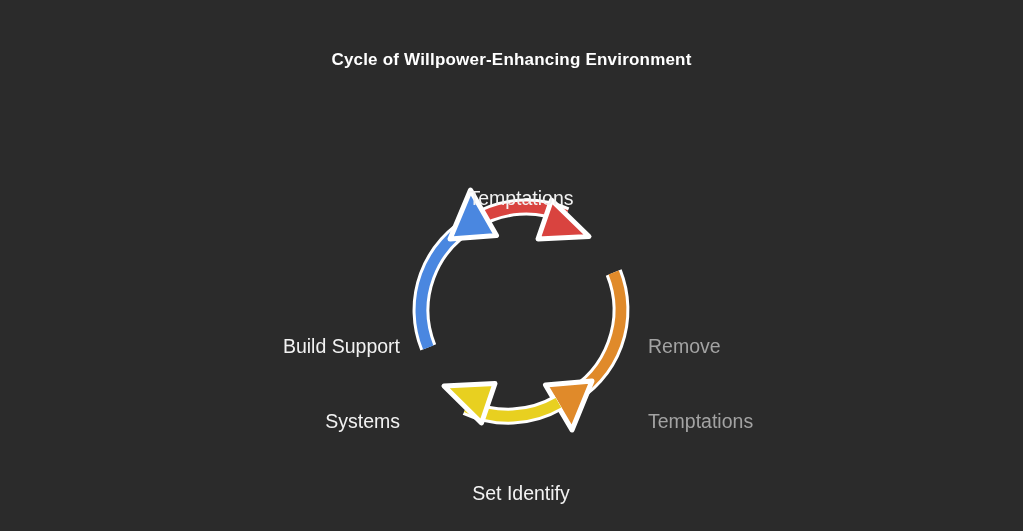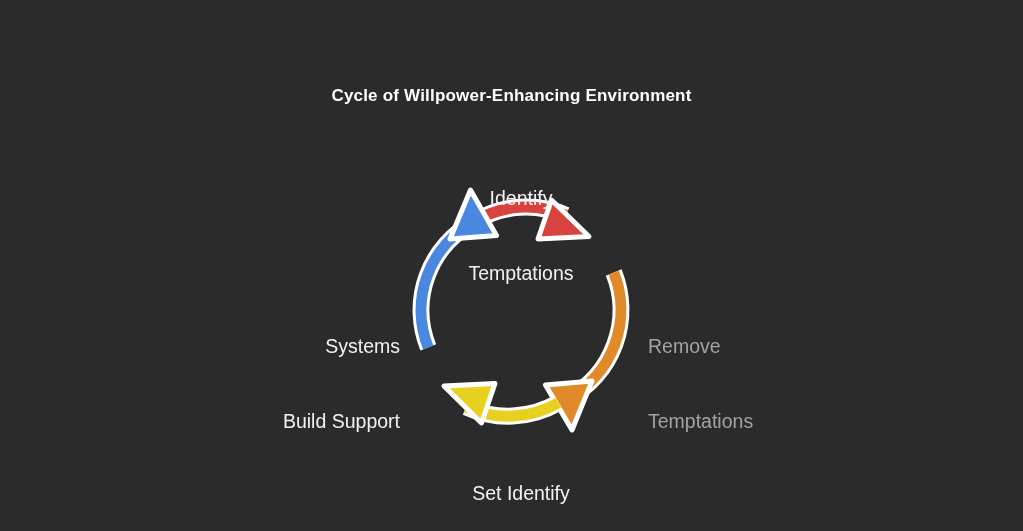--- a/index.html
+++ b/index.html
@@ -25,21 +25,20 @@
     top: 49px;
     left: 0;
     width: 1023px;
     text-align: center;
     color: #ffffff;
     font-size: 17px;
     font-weight: bold;
     letter-spacing: 0.2px;
     line-height: 22px;
     white-space: nowrap;
-    margin-top: 36px;
   }
   #cycle-svg {
     position: absolute;
     left: 0;
     top: 0;
     width: 1023px;
     height: 531px;
   }
   .node-label {
     position: absolute;
@@ -106,32 +105,31 @@
     </g>
 
     <g>
       <path d="M 428.25 347.46 A 100 100 0 0 1 474.06 221.96" fill="none" stroke="#ffffff" stroke-width="17" stroke-linecap="butt"></path>
       <path d="M 428.25 347.46 A 100 100 0 0 1 474.06 221.96" fill="none" stroke="#4a87e0" stroke-width="11" stroke-linecap="butt"></path>
       <path d="M 450.0 239.0 L 470.5 190.0 L 496.5 235.5 Z" fill="#4a87e0" stroke="#ffffff" stroke-width="5" stroke-linejoin="round"></path>
     </g>
   </svg>
 
   <div class="node-label pos-top" style="color: rgb(242, 242, 242);">
-    <div>Identify</div>
     <div>Temptations</div>
   </div>
 
   <div class="node-label pos-right" style="color: #a3a3a3;">
     <div>Remove</div>
     <div>Temptations</div>
   </div>
 
   <div class="node-label pos-bottom" style="color: rgb(242, 242, 242);">
     <div>Set Identify</div>
     
   </div>
 
   <div class="node-label pos-left" style="color: rgb(242, 242, 242);">
+    <div>Build Support</div>
     <div>Systems</div>
-    <div>Build Support</div>
   </div>
 
 </div>
 
 </body></html>

